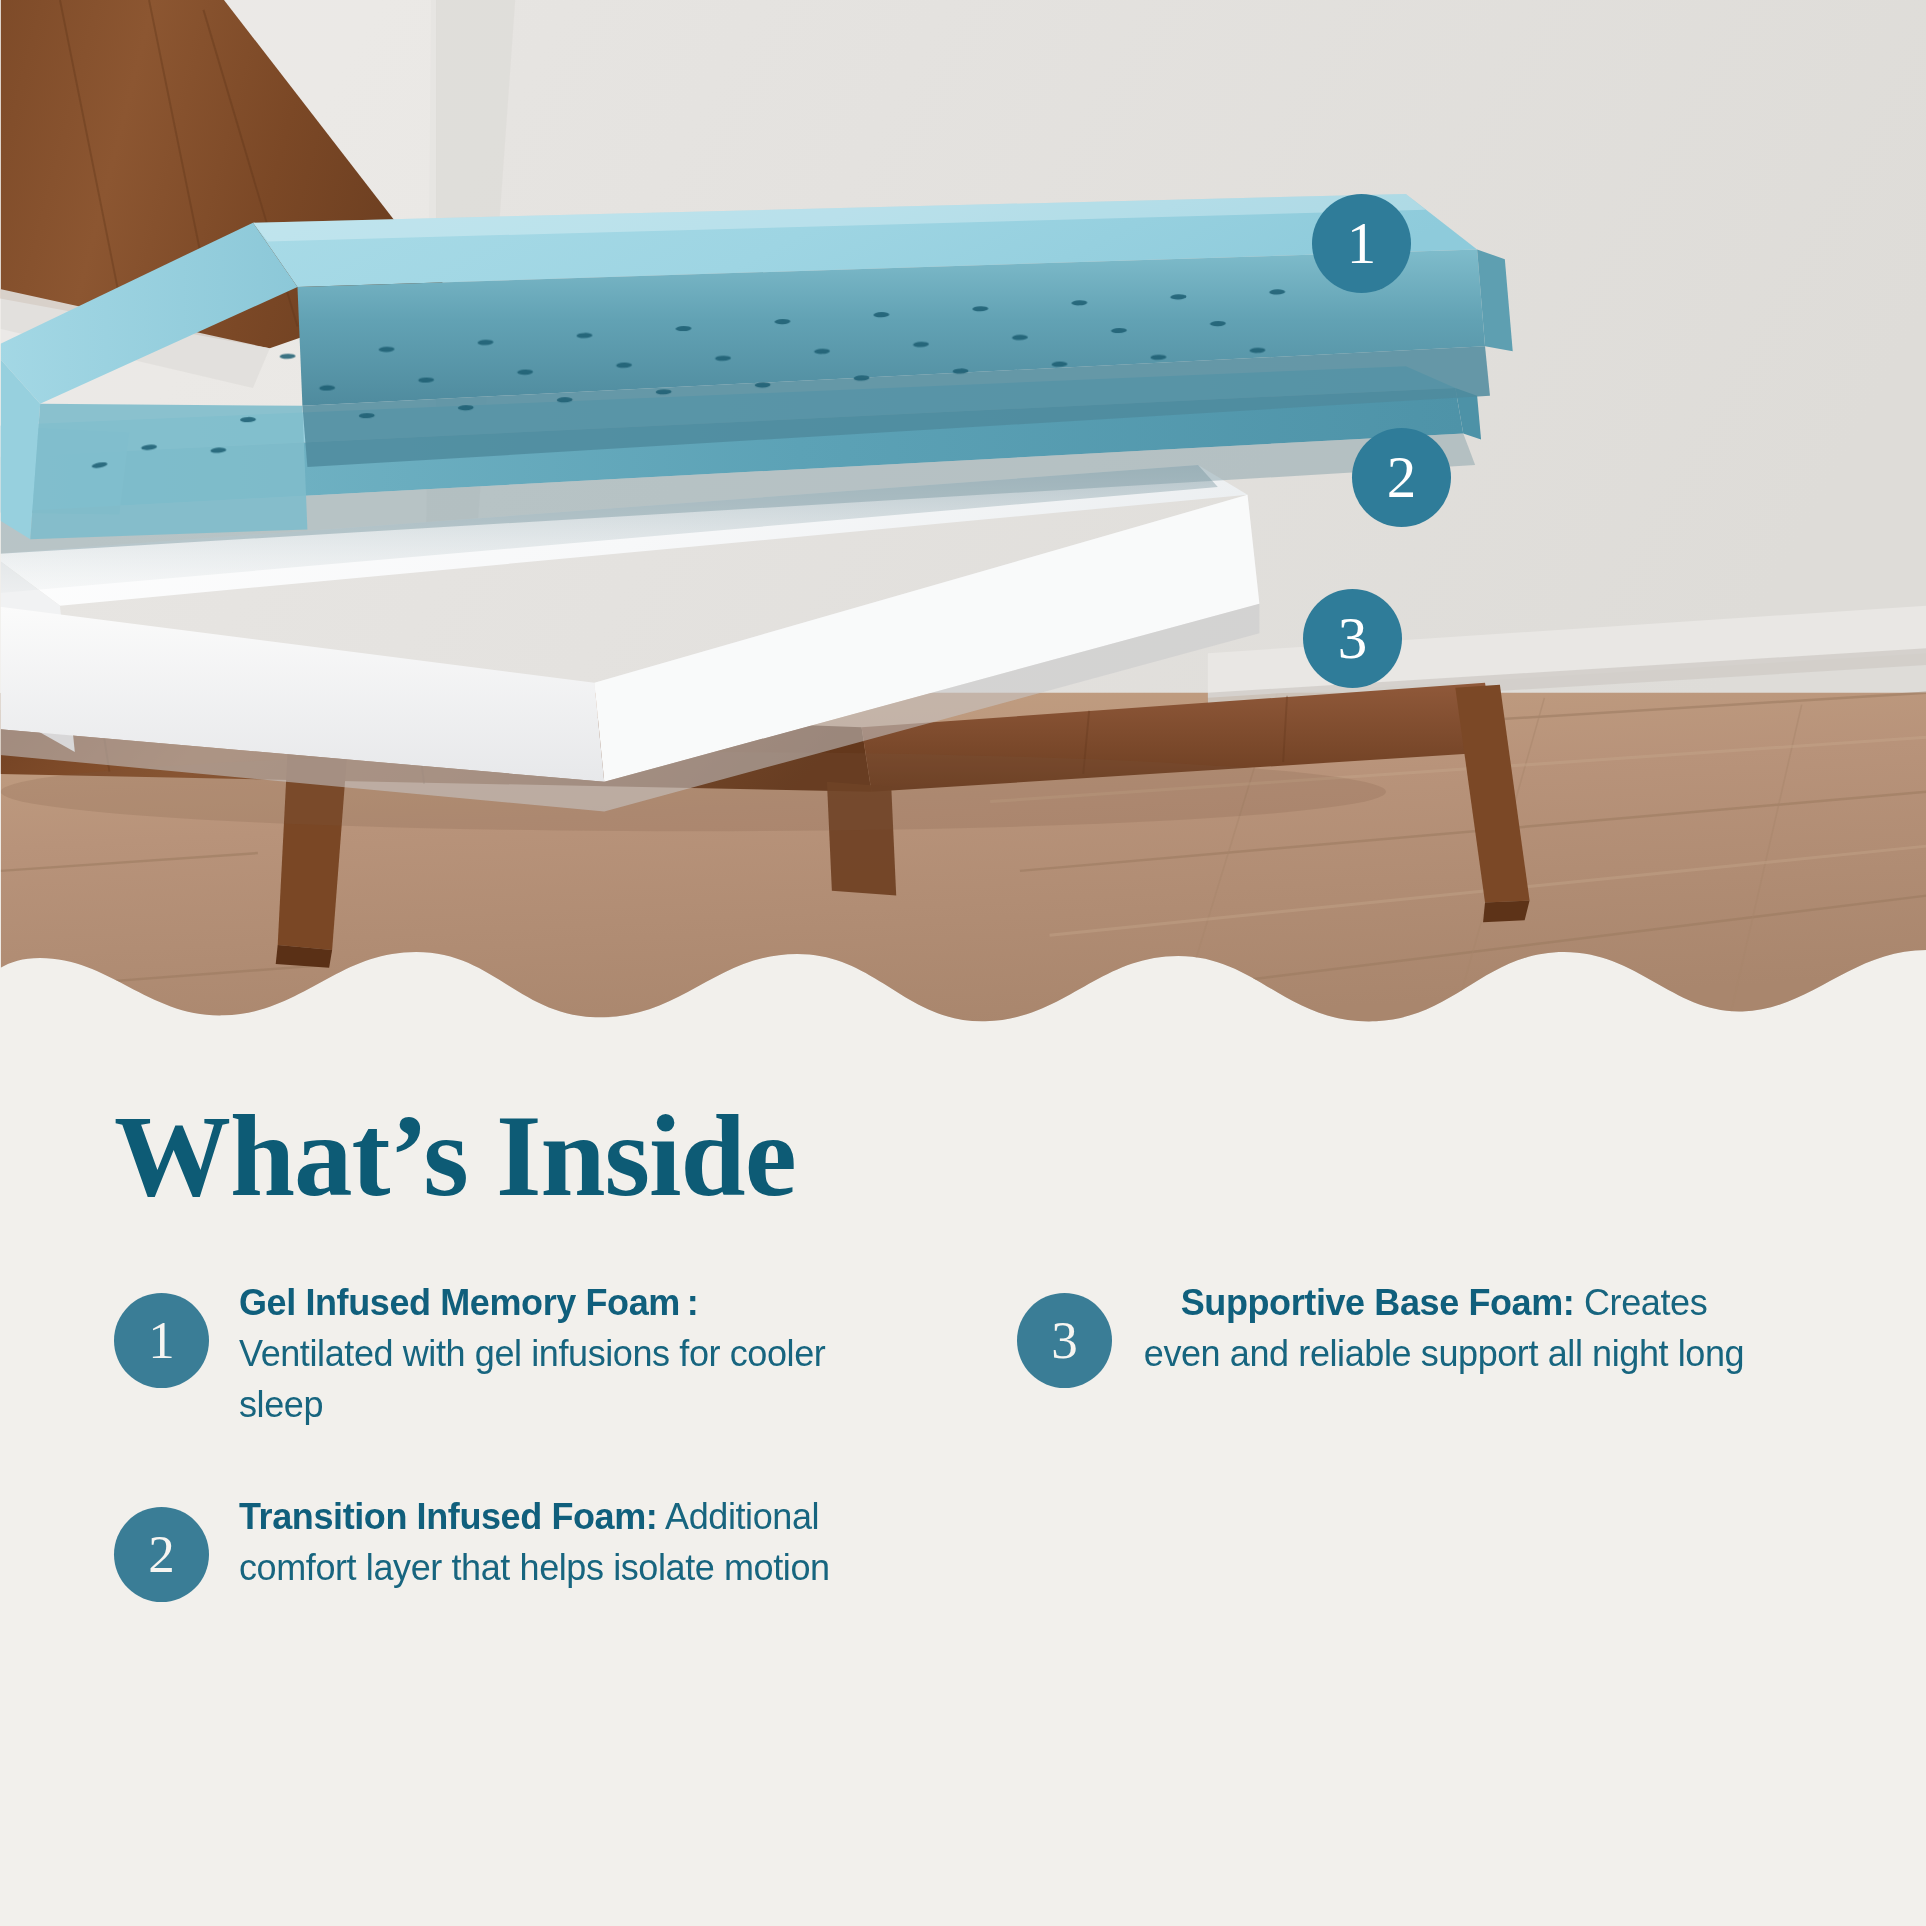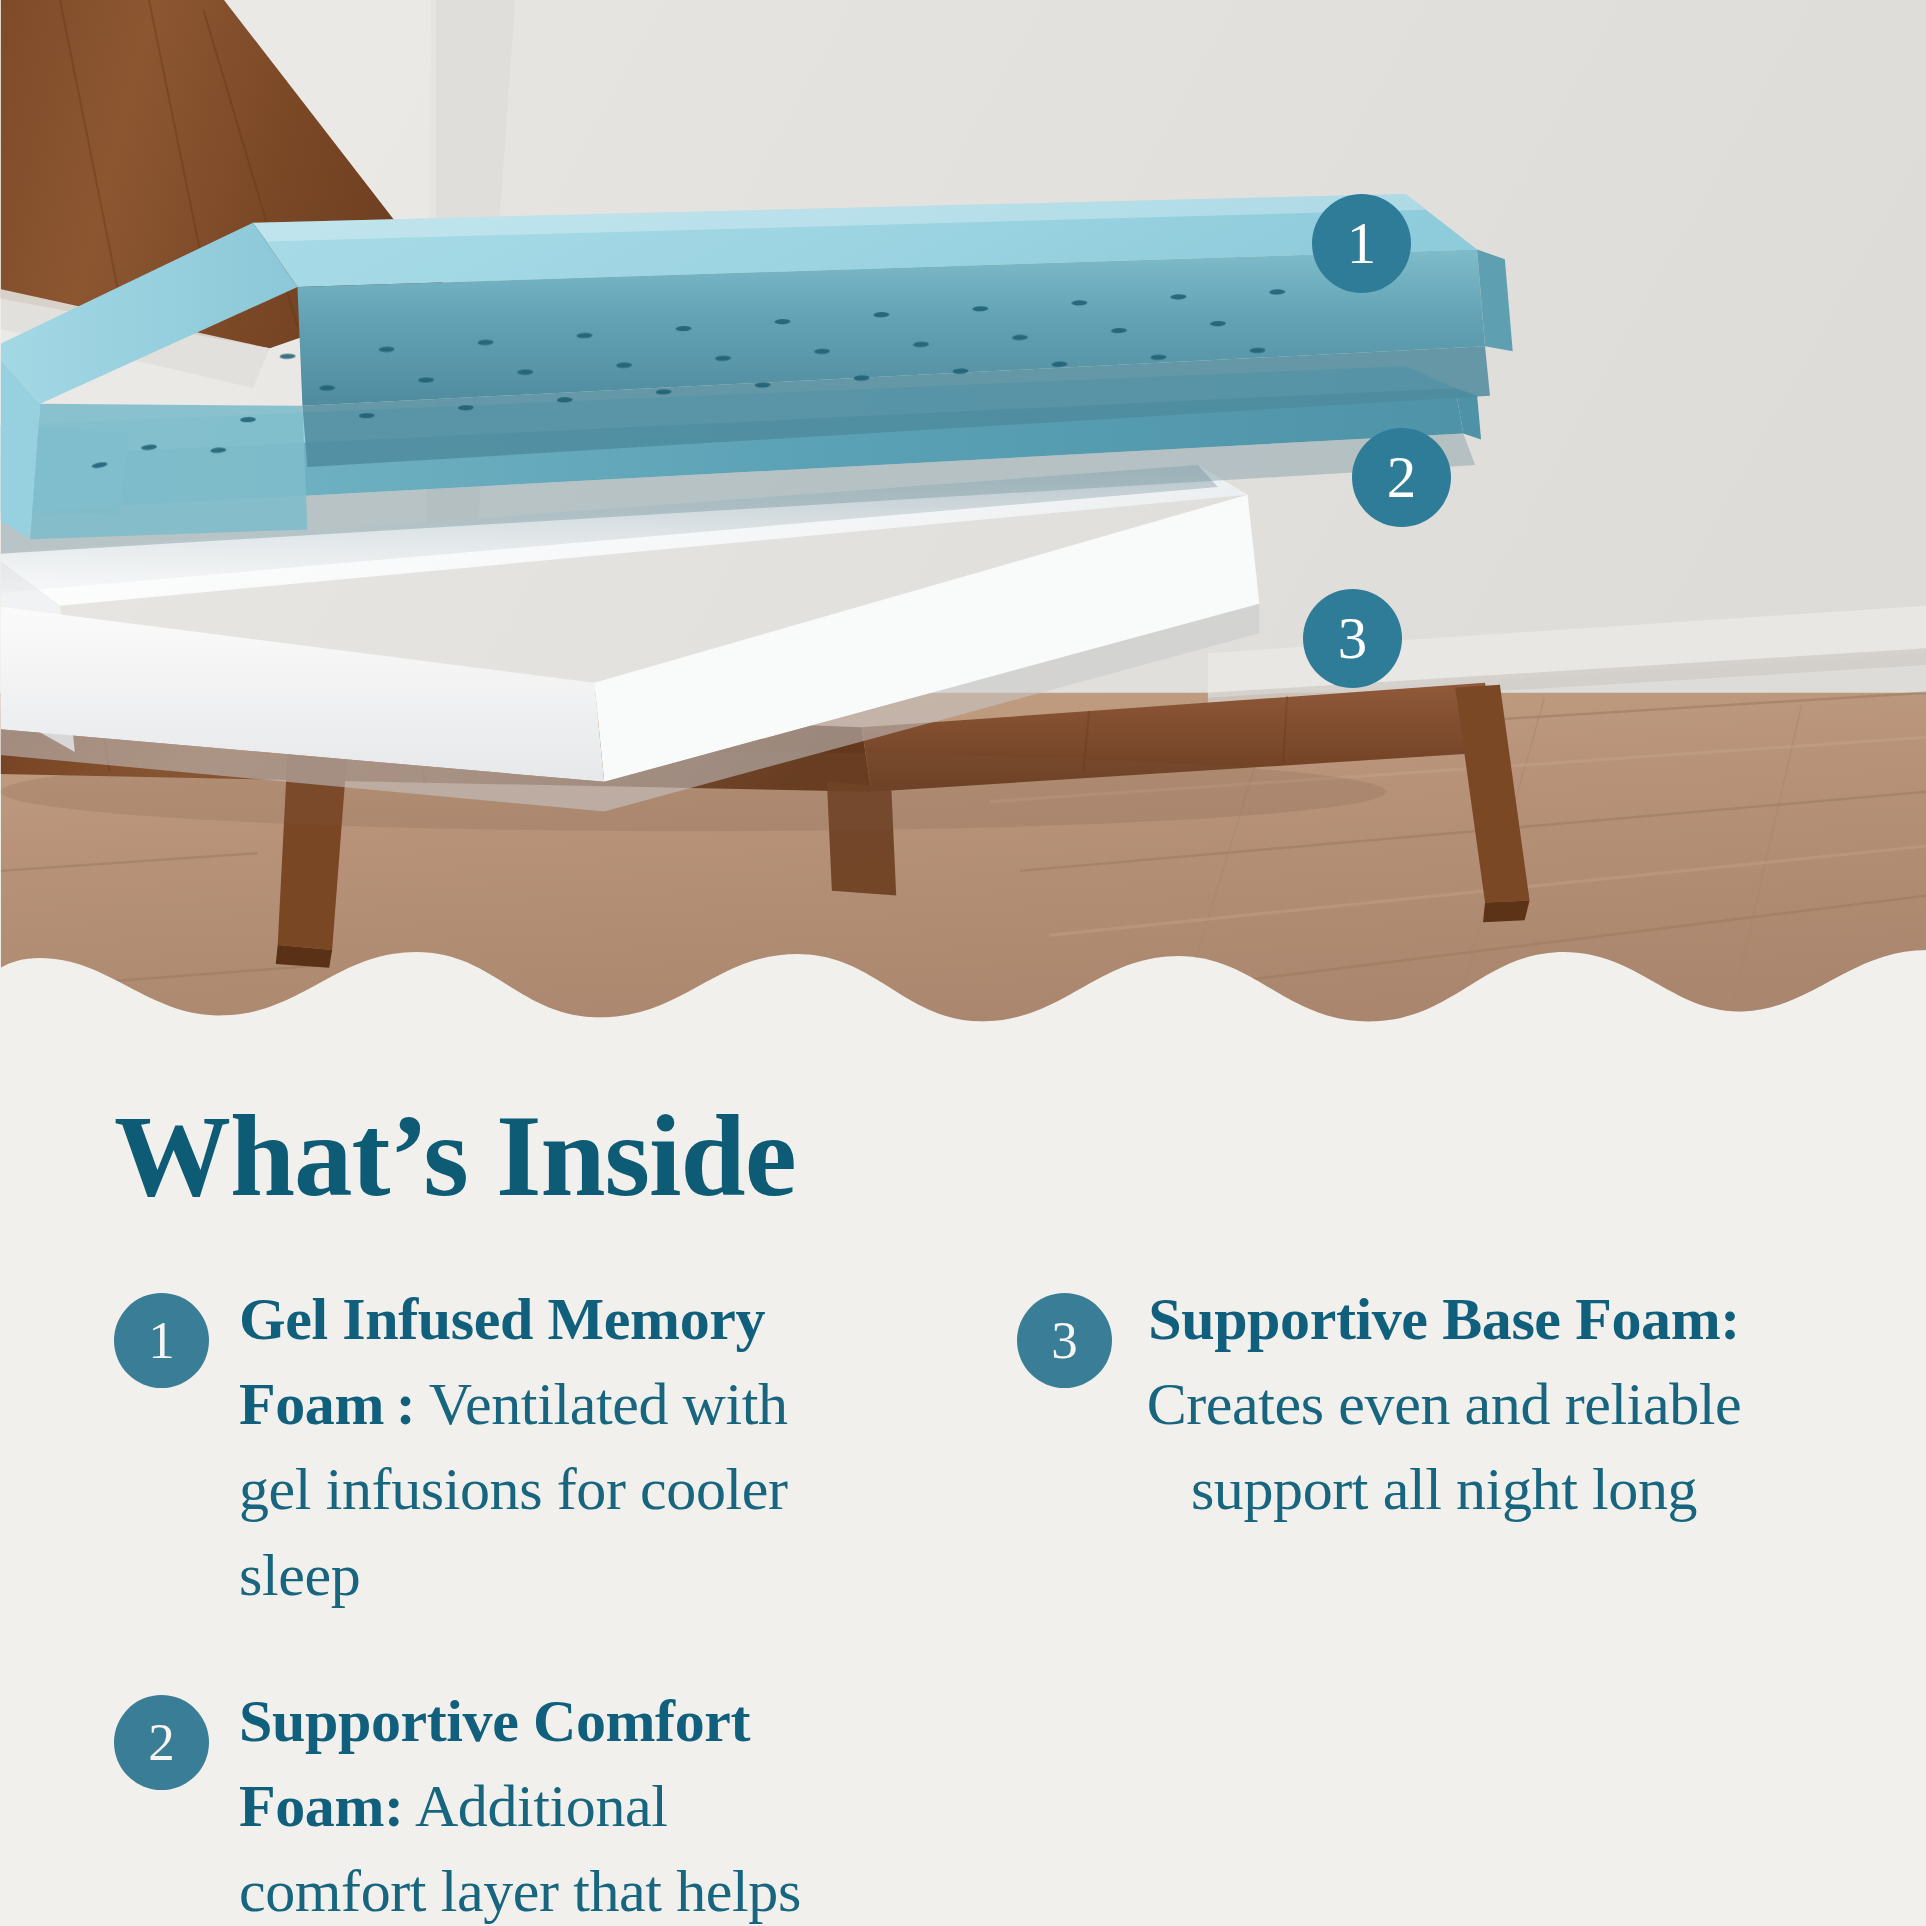--- a/index.html
+++ b/index.html
@@ -76,22 +76,22 @@
     font-family:"Liberation Serif", serif;
     font-size:53px;
     font-weight:400;
     line-height:1;
     margin-top:16px;
   }
   .feature-text {
     flex:1 1 auto;
     padding-left:30px;
     color:#17657f;
-    font-family:Liberation Serif, serif;
-    font-size:60px;
+    font-family:Liberation Sans, sans-serif;
+    font-size:36px;
     line-height:1.42;
     font-weight:400;
     letter-spacing:-0.4px;
   }
   .feature-text .lead {
     font-weight:700;
     color:#105f7c;
   }
   .col-left .feature-text { max-width:634px; }
   .col-right .feature-text { max-width:634px;text-align:center; }
@@ -350,21 +350,21 @@
         <div class="feature">
           <div class="badge">1</div>
           <div class="feature-text">
             <span class="lead">Gel Infused Memory Foam :</span><span> Ventilated with gel infusions for cooler sleep</span>
           </div>
         </div>
 
         <div class="feature">
           <div class="badge">2</div>
           <div class="feature-text">
-            <span class="lead">Supportive Comfort Foam:</span><span> Additional comfort layer that helps isolate motion</span>
+            <span class="lead">Transition Infused Foam:</span><span> Additional comfort layer that helps isolate motion</span>
           </div>
         </div>
 
       </div>
 
       <div class="col col-right">
 
         <div class="feature">
           <div class="badge">3</div>
           <div class="feature-text">

